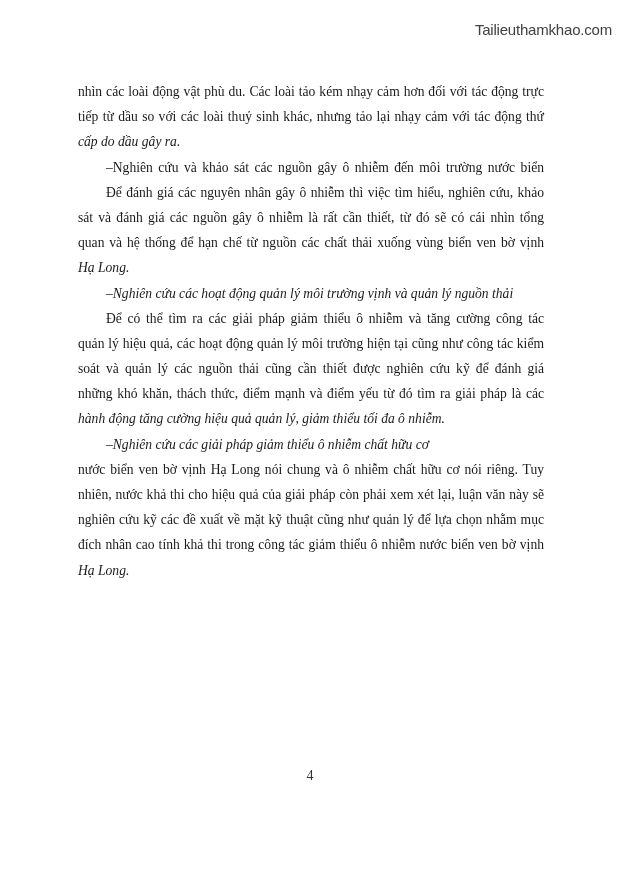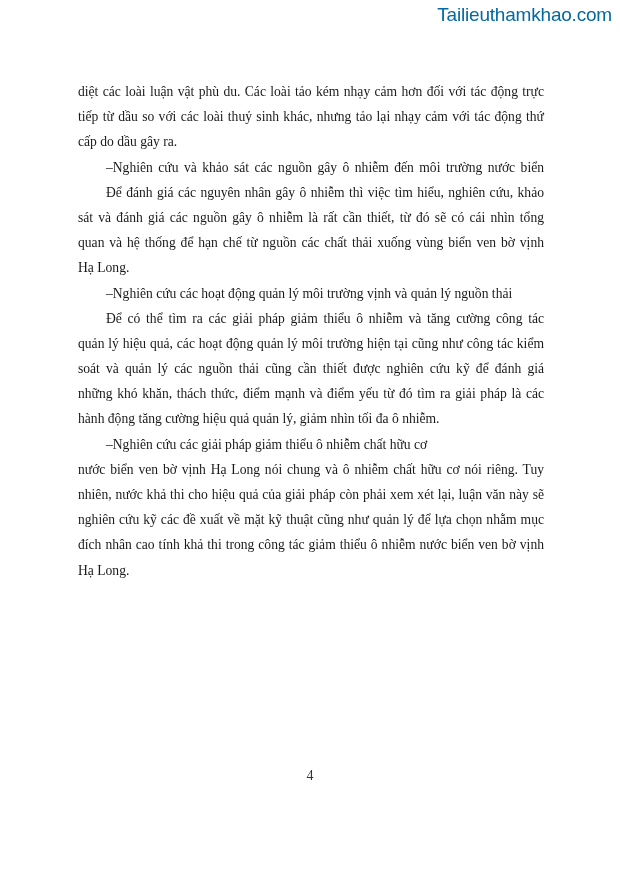--- a/index.html
+++ b/index.html
@@ -1,56 +1,56 @@
 <!DOCTYPE html>
 <html><head>
 <meta charset="utf-8">
 <style>
   html, body { margin: 0; padding: 0; }
   body {
     width: 620px; height: 876px; background: #ffffff; position: relative; overflow: hidden;
     font-family: "Liberation Serif", serif; color: #1a1a1a;
   }
   .watermark {
-    position: absolute; top: 4px; right: 8px;
-    font-family: "Liberation Sans", sans-serif; font-size: 19px; color: #0369a1;
+    position: absolute; top: 21px; right: 8px;
+    font-family: "Liberation Sans", sans-serif; font-size: 15px; color: #404040;
     letter-spacing: -0.2px;
   }
   .page-text {
     position: absolute; left: 78px; top: 79px; width: 466px;
     font-size: 13.6px; line-height: 25.2px;
   }
   .line { white-space: nowrap; display: block; text-align: justify; text-align-last: justify; height: 25.2px; }
-  .line.last { text-align-last: left; }
+  .line.last { text-align-last: left; font-style: italic; }
   .indent { padding-left: 28px; }
   .page-number {
     position: absolute; top: 768px; left: 0; width: 620px; text-align: center;
     font-size: 14px; color: #333;
   }
 </style>
 </head>
 <body>
 
 <div class="watermark">Tailieuthamkhao.com</div>
 
 <div class="page-text" id="body-text">
-    <span class="line">diệt các loài luận vật phù du. Các loài tảo kém nhạy cảm hơn đối với tác động trực</span>
+    <span class="line">nhìn các loài động vật phù du. Các loài tảo kém nhạy cảm hơn đối với tác động trực</span>
     <span class="line">tiếp từ dầu so với các loài thuỷ sinh khác, nhưng tảo lại nhạy cảm với tác động thứ</span>
     <span class="line last">cấp do dầu gây ra.</span>
     <span class="line indent">–Nghiên cứu và khảo sát các nguồn gây ô nhiễm đến môi trường nước biển</span>
     <span class="line indent">Để đánh giá các nguyên nhân gây ô nhiễm thì việc tìm hiểu, nghiên cứu, khảo</span>
     <span class="line">sát và đánh giá các nguồn gây ô nhiễm là rất cần thiết, từ đó sẽ có cái nhìn tổng</span>
     <span class="line">quan và hệ thống để hạn chế từ nguồn các chất thải xuống vùng biển ven bờ vịnh</span>
     <span class="line last">Hạ Long.</span>
     <span class="line indent last">–Nghiên cứu các hoạt động quản lý môi trường vịnh và quản lý nguồn thải</span>
     <span class="line indent">Để có thể tìm ra các giải pháp giảm thiểu ô nhiễm và tăng cường công tác</span>
     <span class="line">quản lý hiệu quả, các hoạt động quản lý môi trường hiện tại cũng như công tác kiểm</span>
     <span class="line">soát và quản lý các nguồn thải cũng cần thiết được nghiên cứu kỹ để đánh giá</span>
     <span class="line">những khó khăn, thách thức, điểm mạnh và điểm yếu từ đó tìm ra giải pháp là các</span>
-    <span class="line last">hành động tăng cường hiệu quả quản lý, giảm nhìn tối đa ô nhiễm.</span>
+    <span class="line last">hành động tăng cường hiệu quả quản lý, giảm thiểu tối đa ô nhiễm.</span>
     <span class="line indent last">–Nghiên cứu các giải pháp giảm thiểu ô nhiễm chất hữu cơ</span>
     <span class="line">nước biển ven bờ vịnh Hạ Long nói chung và ô nhiễm chất hữu cơ nói riêng. Tuy</span>
     <span class="line">nhiên, nước khả thi cho hiệu quả của giải pháp còn phải xem xét lại, luận văn này sẽ</span>
     <span class="line">nghiên cứu kỹ các đề xuất về mặt kỹ thuật cũng như quản lý để lựa chọn nhằm mục</span>
     <span class="line">đích nhân cao tính khả thi trong công tác giảm thiểu ô nhiễm nước biển ven bờ vịnh</span>
     <span class="line last">Hạ Long.</span>
   </div>
 
 <div class="page-number">4</div>
 

